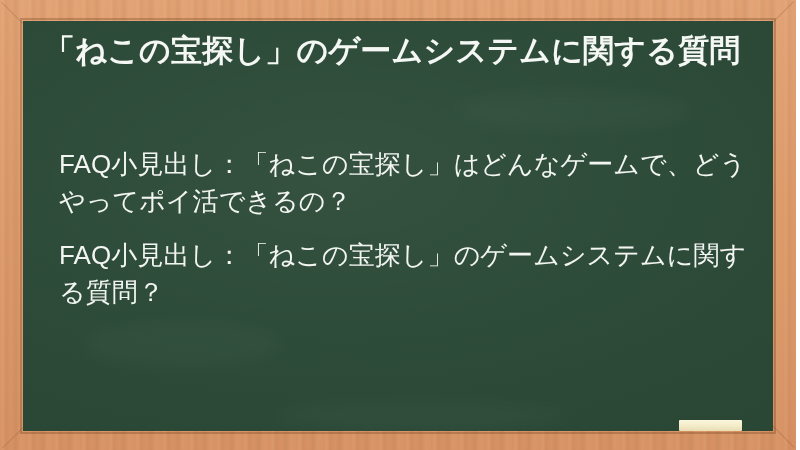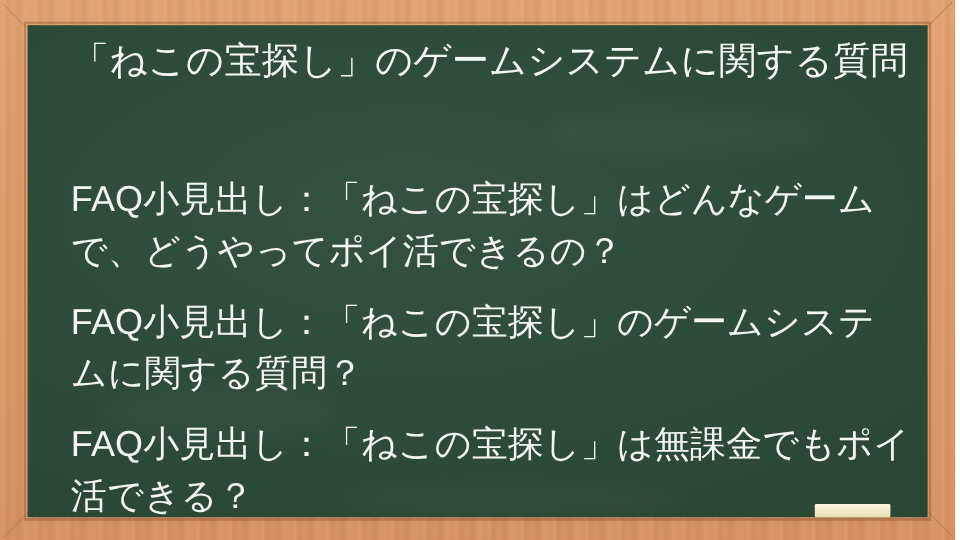--- a/index.html
+++ b/index.html
@@ -94,36 +94,35 @@
 
   
   #title {
     position: absolute;
     left: 21px;
     top: 9px;
     width: 710px;
     color: #f4f7f3;
     font-size: 31px;
     line-height: 1.36;
-    font-weight: 400;
+    font-weight: 700;
     letter-spacing: 0.2px;
     white-space: pre-wrap;
-    margin-left: 16px;
   }
 
   #faq-list {
     position: absolute;
     left: 36px;
     top: 125px;
     width: 700px;
   }
 
   .faq-item {
     color: #f2f5f1;
-    font-size: 30px;
+    font-size: 26px;
     line-height: 1.42;
     font-weight: 400;
     letter-spacing: 0.1px;
     margin-bottom: 17px;
     white-space: pre-wrap;
   }
 
   
   #chalk-piece {
     position: absolute;
@@ -152,19 +151,18 @@
   <div id="board">
     <div class="smudge s1"></div>
     <div class="smudge s2"></div>
     <div class="smudge s3"></div>
 
     <div id="title">「ねこの宝探し」のゲームシステムに関する質問</div>
 
     <div id="faq-list">
       <div class="faq-item">FAQ小見出し：「ねこの宝探し」はどんなゲームで、どうやってポイ活できるの？</div>
       <div class="faq-item">FAQ小見出し：「ねこの宝探し」のゲームシステムに関する質問？</div>
-      <div class="faq-item">FAQ小見出し：「ねこの宝探し」は無課金でもポイ活できる？</div>
     </div>
   </div>
 
   <div id="chalk-piece"></div>
 
 </div>
 
 </body></html>

